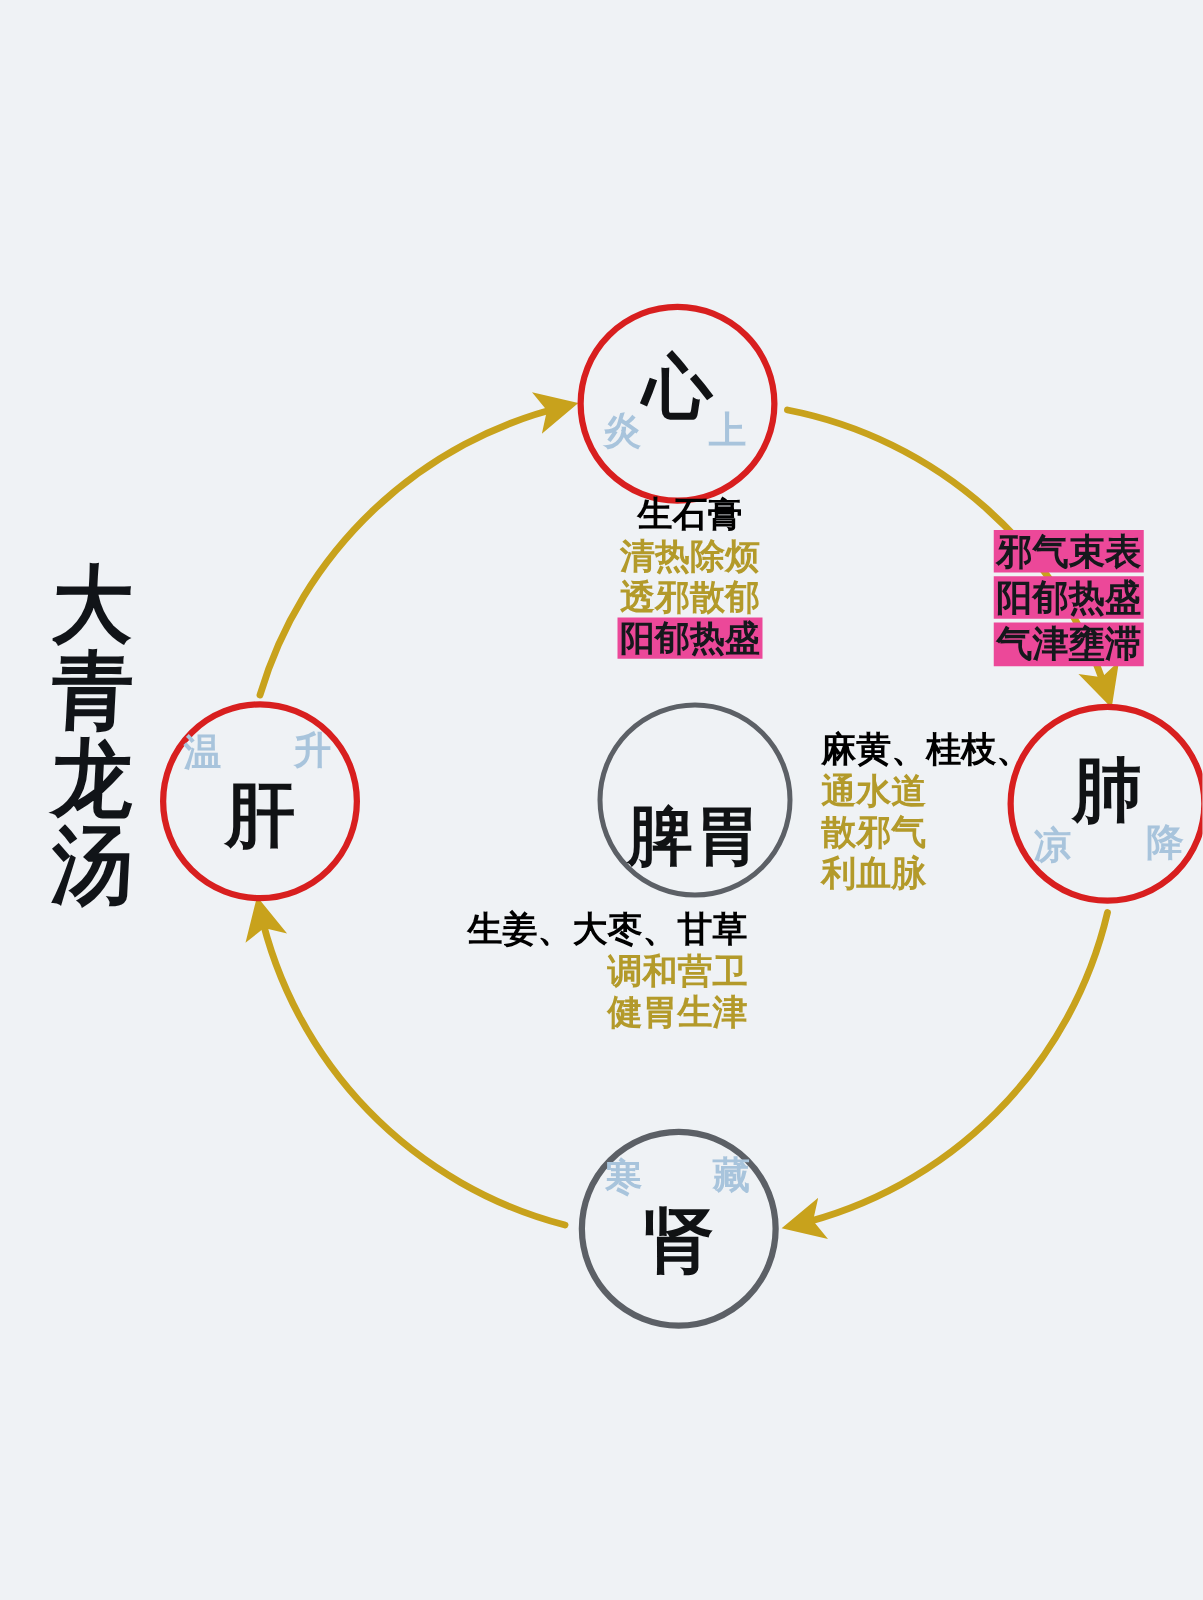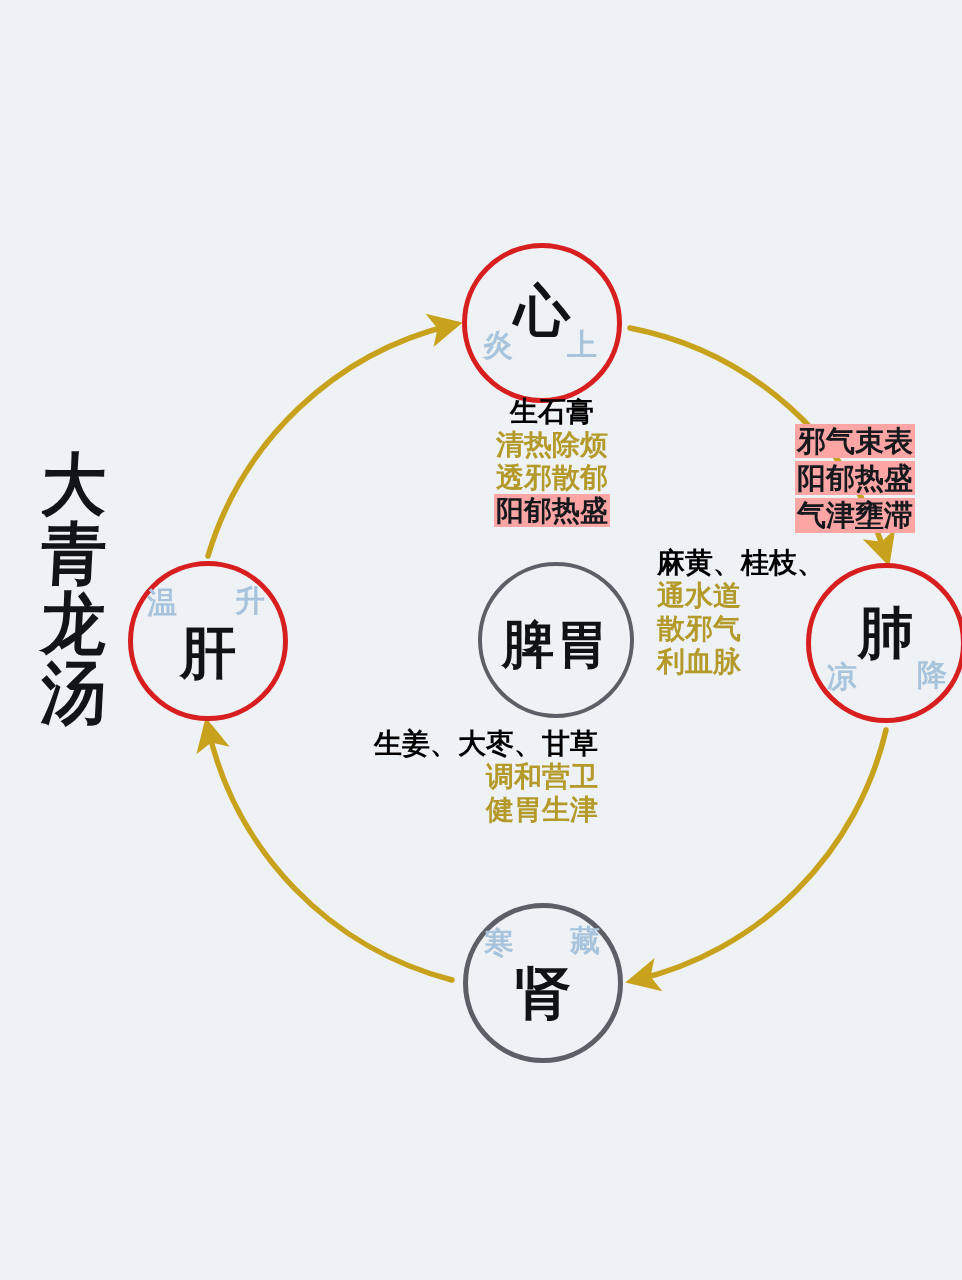--- a/index.html
+++ b/index.html
@@ -75,21 +75,21 @@
     position: absolute;
     left: 0;
     right: 0;
     text-align: center;
     color: #101214;
     font-weight: 700;
     font-size: 56px;
     line-height: 1;
     font-family: "DejaVu Serif", "Liberation Serif", serif;
   }
-  .organ-name.pair { font-size: 52px; letter-spacing: 2px; }
+  .organ-name.pair { font-size: 52px; letter-spacing: 2px; margin-top: 25px; }
   .attr {
     position: absolute;
     color: #a8c4dc;
     font-size: 30px;
     font-weight: 700;
     line-height: 1;
     font-family: "DejaVu Serif", "Liberation Serif", serif;
   }
 
   
@@ -128,29 +128,29 @@
   }
   .block .ln {
     white-space: nowrap;
     font-size: 29px;
     font-weight: 700;
   }
   .herb   { color: #000000; }
   .func   { color: #b39a2a; }
   .patho  {
     color: #15181c;
-    background: #fca5a5;
+    background: #ec4899;
     display: inline-block;
     padding: 0 2px;
   }
 
   #block-heart  { left: 472px; top: 395px; text-align: center; width: 160px; }
   #block-heart .ln { font-size: 28px; }
 
-  #block-lung   { left: 657px; top: 546px; text-align: left; }
+  #block-lung   { left: 657px; top: 583px; text-align: left; }
   #block-lung .ln { font-size: 28px; }
 
   #block-spleen { left: 374px; top: 727px; text-align: right; }
   #block-spleen .ln { font-size: 28px; }
 
   #block-patho  { left: 795px; top: 424px; text-align: left; }
   #block-patho .ln { font-size: 29px; margin-bottom: 3px; }
 </style>
 </head>
 <body>

